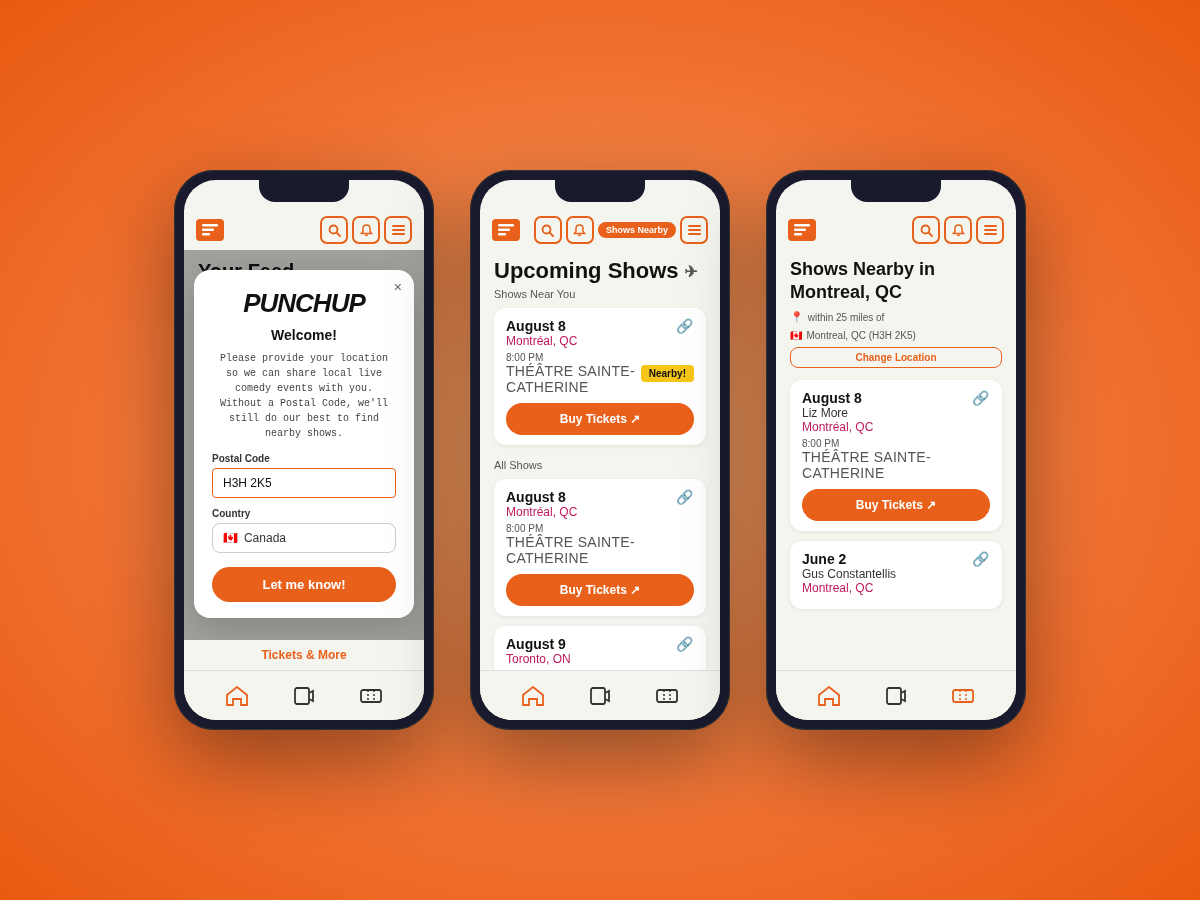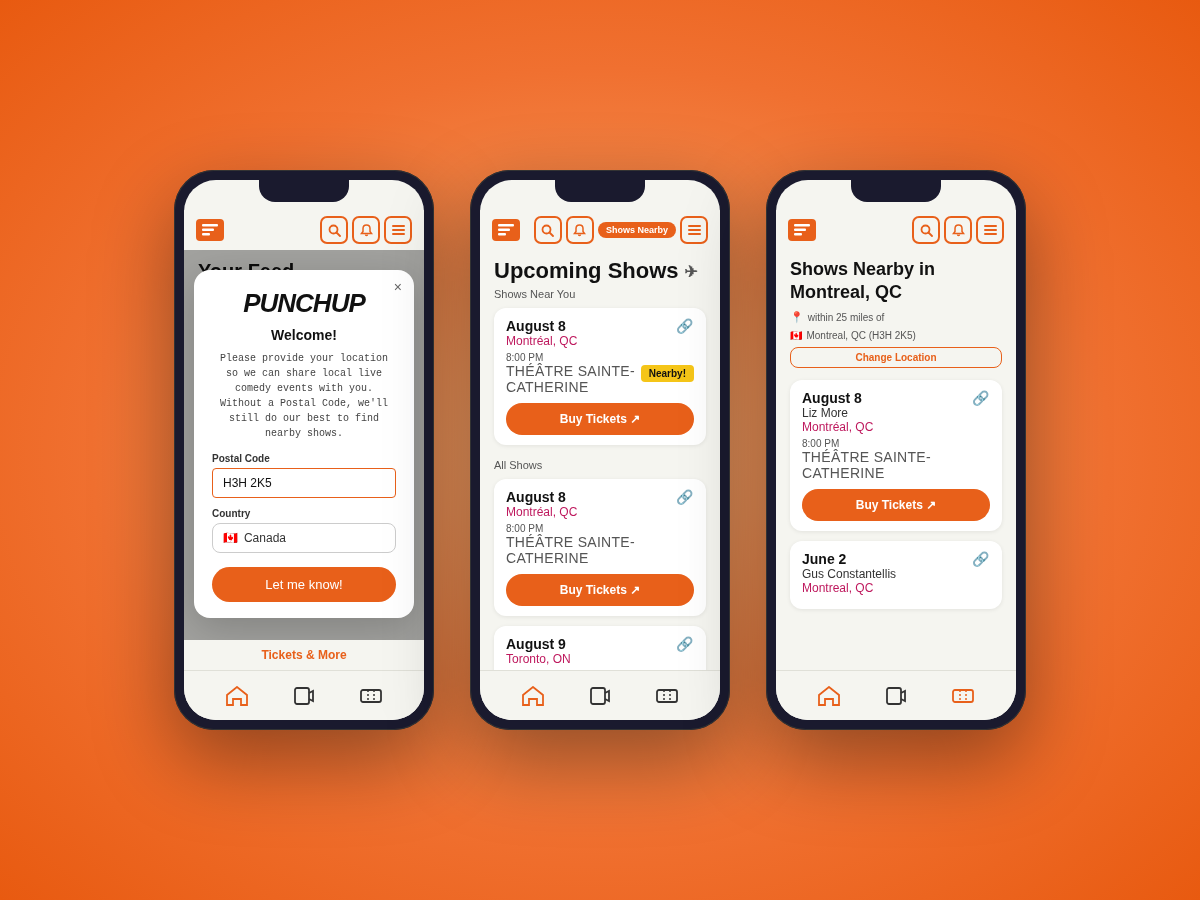--- a/index.html
+++ b/index.html
@@ -238,21 +238,21 @@
     }
 
     .modal-btn {
       width: 100%;
       background: #e8601a;
       color: white;
       border: none;
       border-radius: 24px;
       padding: 10px;
       font-size: 13px;
-      font-weight: 400;
+      font-weight: 700;
       cursor: pointer;
       text-align: center;
     }
 
     
     .bottom-nav {
       height: 50px;
       background: #f5f5f0;
       border-top: 1px solid #e0e0d8;
       display: flex;

